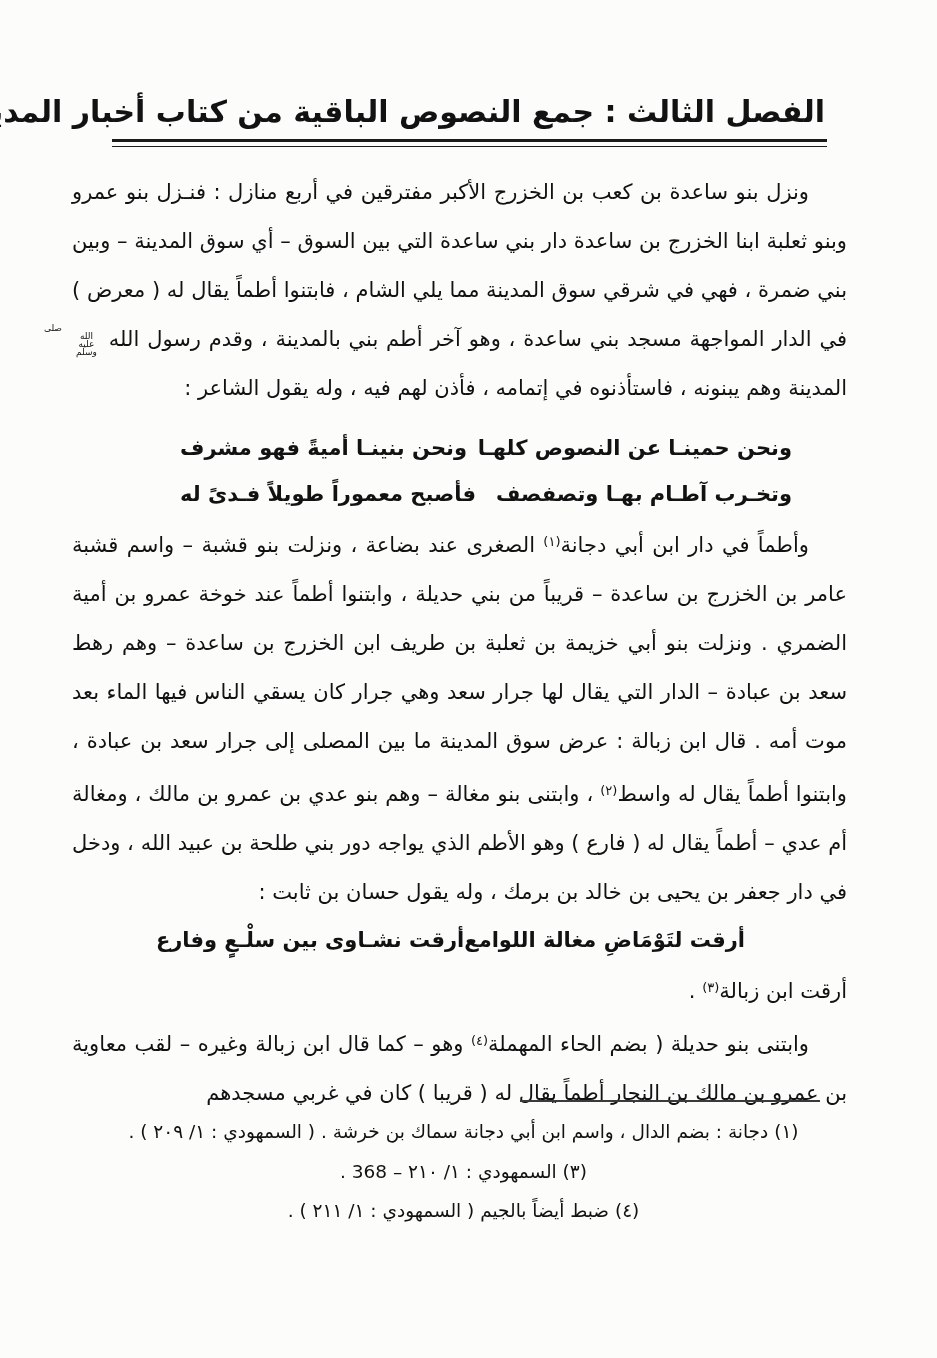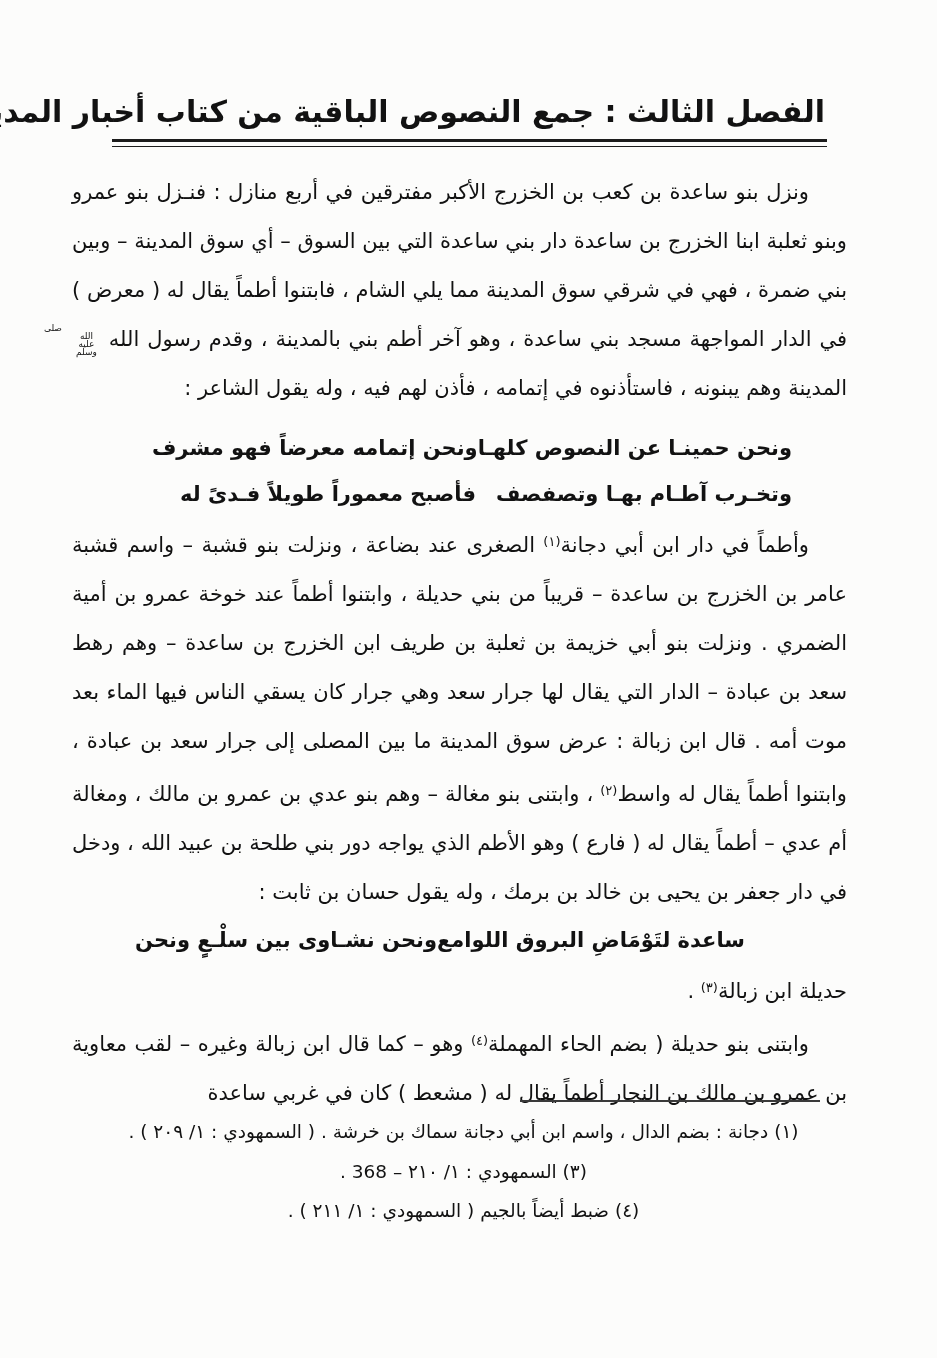--- a/index.html
+++ b/index.html
@@ -115,40 +115,40 @@
 
   <div class="header-rule"></div>
 
   <div class="body-text">
 
     <p class="para indent"><span>ونزل بنو ساعدة بن كعب بن الخزرج الأكبر مفترقين في أربع منازل : فنـزل بنو عمرو وبنو ثعلبة ابنا الخزرج بن ساعدة دار بني ساعدة التي بين السوق – أي سوق المدينة – وبين بني ضمرة ، فهي في شرقي سوق المدينة مما يلي الشام ، فابتنوا أطماً يقال له ( معرض ) في الدار المواجهة مسجد بني ساعدة ، وهو آخر أطم بني بالمدينة ، وقدم رسول الله </span><span class="saw">صلى الله عليه وسلم</span><span> المدينة وهم يبنونه ، فاستأذنوه في إتمامه ، فأذن لهم فيه ، وله يقول الشاعر :</span></p>
 
     <div class="poem poem1">
       <div class="verse">
         <span class="hemistich">ونحن حمينـا عن النصوص كلهـا</span>
-        <span class="hemistich">ونحن إتمامه معرضاً فهو مشرف</span>
+        <span class="hemistich">ونحن بنينـا أميةً فهو مشرف</span>
       </div>
       <div class="verse">
         <span class="hemistich">وتخـرب آطـام بهـا وتصفصف</span>
         <span class="hemistich">فأصبح معموراً طويلاً فـدىً له</span>
       </div>
     </div>
 
     <p class="para indent"><span>وأطماً في دار ابن أبي دجانة</span><span class="fnref">(١)</span><span> الصغرى عند بضاعة ، ونزلت بنو قشبة – واسم قشبة عامر بن الخزرج بن ساعدة – قريباً من بني حديلة ، وابتنوا أطماً عند خوخة عمرو بن أمية الضمري . ونزلت بنو أبي خزيمة بن ثعلبة بن طريف ابن الخزرج بن ساعدة – وهم رهط سعد بن عبادة – الدار التي يقال لها جرار سعد وهي جرار كان يسقي الناس فيها الماء بعد موت أمه . قال ابن زبالة : عرض سوق المدينة ما بين المصلى إلى جرار سعد بن عبادة ، وابتنوا أطماً يقال له واسط</span><span class="fnref">(٢)</span><span> ، وابتنى بنو مغالة – وهم بنو عدي بن عمرو بن مالك ، ومغالة أم عدي – أطماً يقال له ( فارع ) وهو الأطم الذي يواجه دور بني طلحة بن عبيد الله ، ودخل في دار جعفر بن يحيى بن خالد بن برمك ، وله يقول حسان بن ثابت :</span></p>
 
     <div class="poem poem2">
       <div class="verse">
-        <span class="hemistich">ساعدة لتَوْمَاضِ البروق اللوامع</span>
-        <span class="hemistich">ونحن نشـاوى بين سلْـعٍ ونحن</span>
+        <span class="hemistich">أرقت لتَوْمَاضِ مغالة اللوامع</span>
+        <span class="hemistich">أرقت نشـاوى بين سلْـعٍ وفارع</span>
       </div>
     </div>
 
-    <p class="para"><span>حديلة ابن زبالة</span><span class="fnref">(٣)</span><span> .</span></p>
+    <p class="para"><span>أرقت ابن زبالة</span><span class="fnref">(٣)</span><span> .</span></p>
 
-    <p class="para indent"><span>وابتنى بنو حديلة ( بضم الحاء المهملة</span><span class="fnref">(٤)</span><span> وهو – كما قال ابن زبالة وغيره – لقب معاوية بن عمرو بن مالك بن النجار أطماً يقال له ( مشعط ) كان في غربي ساعدة</span></p>
+    <p class="para indent"><span>وابتنى بنو حديلة ( بضم الحاء المهملة</span><span class="fnref">(٤)</span><span> وهو – كما قال ابن زبالة وغيره – لقب معاوية بن عمرو بن مالك بن النجار أطماً يقال له ( قريبا ) كان في غربي مسجدهم</span></p>
 
   </div>
 
   <div class="footnote-rule"></div>
 
   <div class="footnotes">
     <div class="footnote">(١) دجانة : بضم الدال ، واسم ابن أبي دجانة سماك بن خرشة . ( السمهودي : ١/ ٢٠٩ ) .</div>
     <div class="footnote">(٣) السمهودي : ١/ ٢١٠ – 368 .</div>
     <div class="footnote">(٤) ضبط أيضاً بالجيم ( السمهودي : ١/ ٢١١ ) .</div>
   </div>

